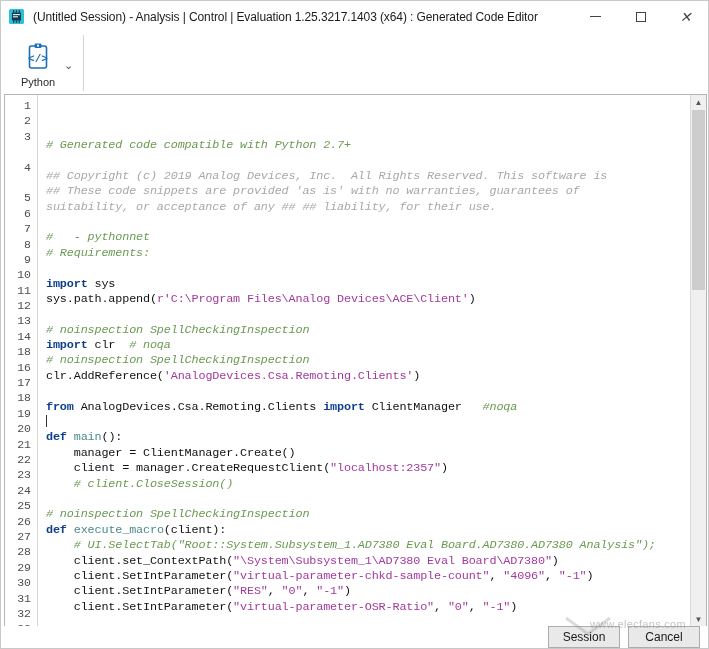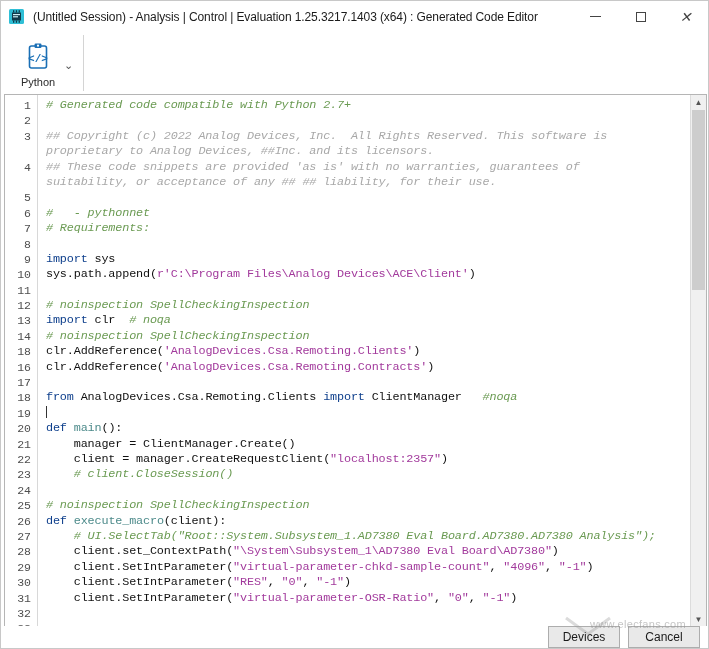--- a/index.html
+++ b/index.html
@@ -142,33 +142,34 @@
     font-size: 11.5px;
     color: #4e4e4e;
   }
   .code {
     flex: 1 1 auto;
     position: relative;
     padding-top: 3px;
     padding-left: 8px;
     overflow: hidden;
     background: #ffffff;
+    margin-top: 40px;
   }
   .code .cl {
     height: 15.4px;
     line-height: 15.4px;
     font-family: "Liberation Mono", monospace;
     font-size: 11.8px;
     white-space: pre;
     color: #111111;
     letter-spacing: -0.15px;
   }
   .cm  { color: #6a9a52; font-style: italic; }
   .cmg { color: #a8a8a8; font-style: italic; }
-  .kw  { color: #0e3f8c; font-weight: normal; }
+  .kw  { color: #0e3f8c; font-weight: bold; }
   .st  { color: #a23a9c; }
   .fn  { color: #4c8a8a; }
   .pl  { color: #111111; }
 
   .caret {
     display: inline-block;
     width: 1px;
     height: 12px;
     background: #333;
     vertical-align: -2px;
@@ -349,36 +350,34 @@
         <div class="ln">28</div>
         <div class="ln">29</div>
         <div class="ln">30</div>
         <div class="ln">31</div>
         <div class="ln">32</div>
         <div class="ln">33</div>
       </div>
     <div class="code" id="code">
         <div class="cl"><span class="cm"># Generated code compatible with Python 2.7+</span></div>
         <div class="cl"></div>
-        <div class="cl"><span class="cmg">## Copyright (c) 2022 Analog Devices, Inc.  All Rights Reserved. This software is</span></div>
-        <div class="cl"><span class="cmg">proprietary to Analog Devices, ##Inc. and its licensors.</span></div>
+        <div class="cl"><span class="cmg">## Copyright (c) 2019 Analog Devices, Inc.  All Rights Reserved. This software is</span></div>
         <div class="cl"><span class="cmg">## These code snippets are provided 'as is' with no warranties, guarantees of</span></div>
         <div class="cl"><span class="cmg">suitability, or acceptance of any ## ## liability, for their use.</span></div>
         <div class="cl"></div>
         <div class="cl"><span class="cm">#   - pythonnet</span></div>
         <div class="cl"><span class="cm"># Requirements:</span></div>
         <div class="cl"></div>
         <div class="cl"><span class="kw">import</span><span class="pl"> sys</span></div>
         <div class="cl"><span class="pl">sys.path.append(</span><span class="st">r'C:\Program Files\Analog Devices\ACE\Client'</span><span class="pl">)</span></div>
         <div class="cl"></div>
         <div class="cl"><span class="cm"># noinspection SpellCheckingInspection</span></div>
         <div class="cl"><span class="kw">import</span><span class="pl"> clr  </span><span class="cm"># noqa</span></div>
         <div class="cl"><span class="cm"># noinspection SpellCheckingInspection</span></div>
         <div class="cl"><span class="pl">clr.AddReference(</span><span class="st">'AnalogDevices.Csa.Remoting.Clients'</span><span class="pl">)</span></div>
-        <div class="cl"><span class="pl">clr.AddReference(</span><span class="st">'AnalogDevices.Csa.Remoting.Contracts'</span><span class="pl">)</span></div>
         <div class="cl"></div>
         <div class="cl"><span class="kw">from</span><span class="pl"> AnalogDevices.Csa.Remoting.Clients </span><span class="kw">import</span><span class="pl"> ClientManager   </span><span class="cm">#noqa</span></div>
         <div class="cl"><span class="caret"></span></div>
         <div class="cl"><span class="kw">def</span><span class="pl"> </span><span class="fn">main</span><span class="pl">():</span></div>
         <div class="cl"><span class="pl">    manager = ClientManager.Create()</span></div>
         <div class="cl"><span class="pl">    client = manager.CreateRequestClient(</span><span class="st">"localhost:2357"</span><span class="pl">)</span></div>
         <div class="cl"><span class="pl">    </span><span class="cm"># client.CloseSession()</span></div>
         <div class="cl"></div>
         <div class="cl"><span class="cm"># noinspection SpellCheckingInspection</span></div>
         <div class="cl"><span class="kw">def</span><span class="pl"> </span><span class="fn">execute_macro</span><span class="pl">(client):</span></div>
@@ -390,21 +389,21 @@
       </div>
 
     <div class="vscroll">
       <div class="vs-arrow">▲</div>
       <div class="vs-thumb"></div>
       <div class="vs-arrow bottom">▼</div>
     </div>
   </div>
 
   <div class="footer">
-    <div class="fbtn">Devices</div>
+    <div class="fbtn">Session</div>
     <div class="fbtn">Cancel</div>
   </div>
 
   <span class="watermark-mark">
     <svg width="48" height="22" viewBox="0 0 48 22">
       <path d="M2 2 L24 18 L46 2" stroke="#9a9a9a" stroke-width="3" fill="none"></path>
     </svg>
   </span>
   <span class="watermark">www.elecfans.com</span>
 

